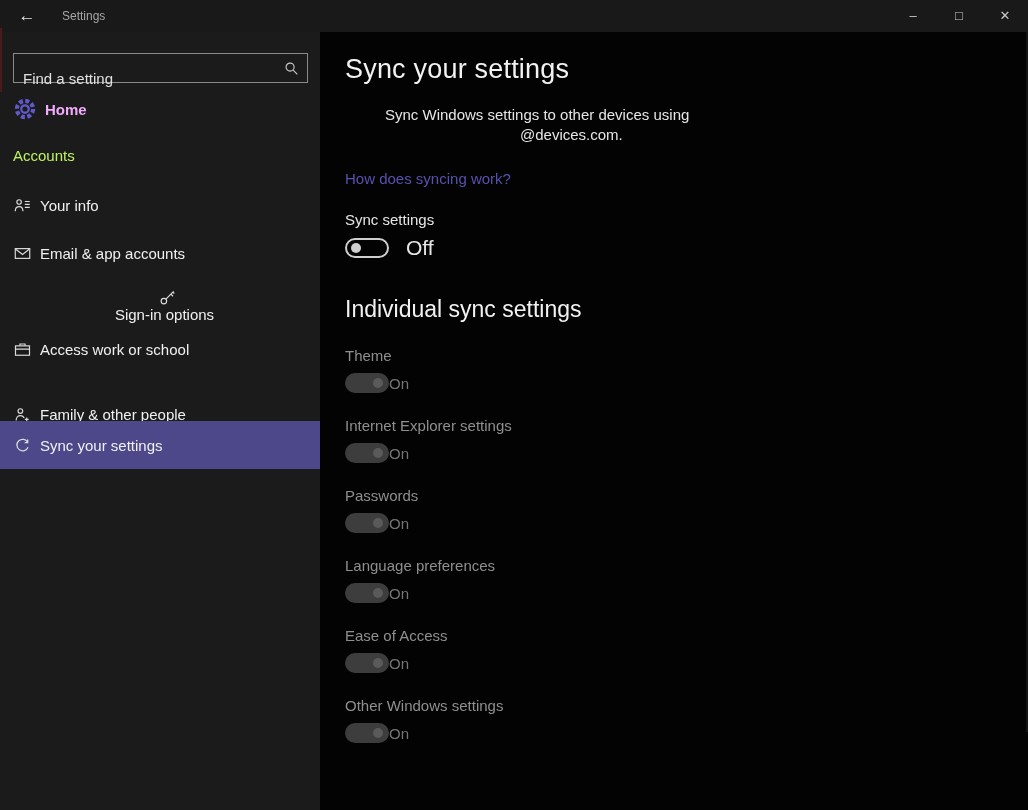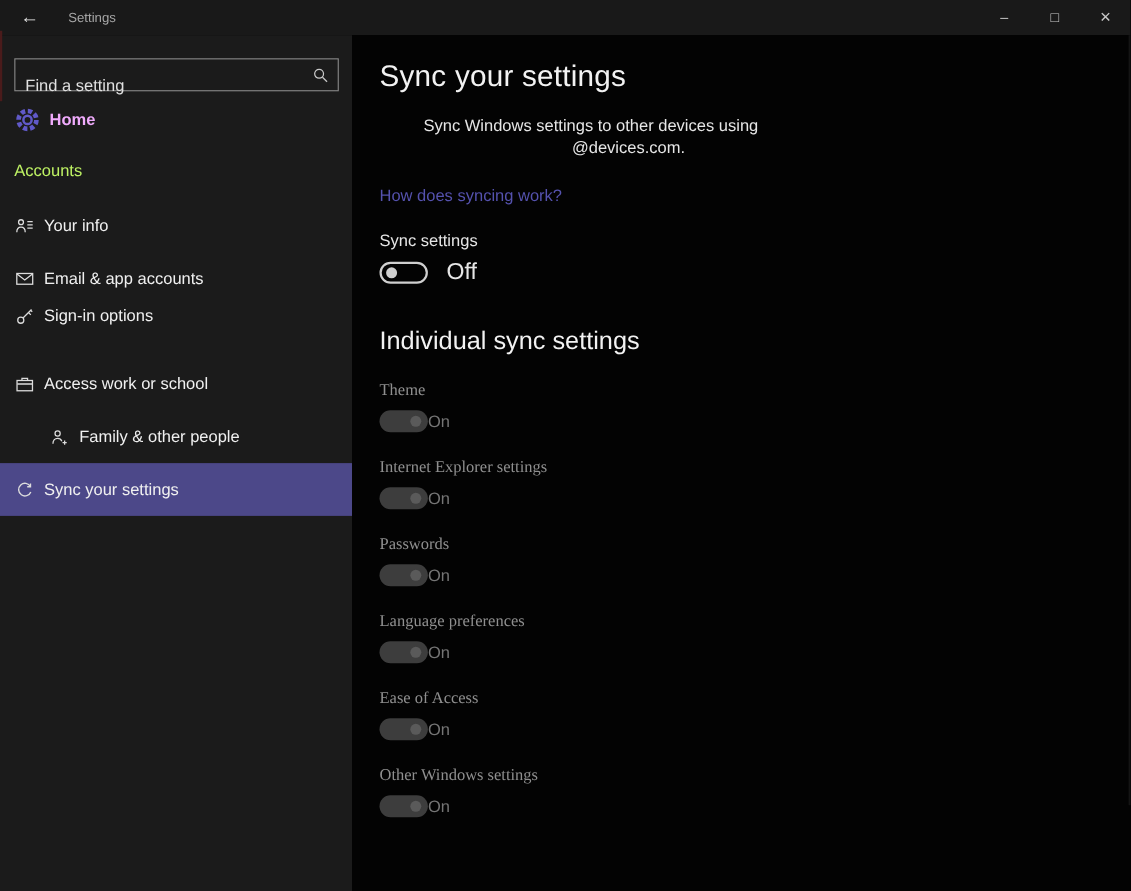--- a/index.html
+++ b/index.html
@@ -49,21 +49,21 @@
   .section-title{position:absolute;left:25px;top:264px;margin:0;font-size:23px;font-weight:300;color:var(--text_primary,#f2f2f2);}
   
   .toggle{position:relative;width:44px;height:20px;border-radius:10px;box-sizing:border-box;flex:0 0 auto;}
   .toggle .knob{position:absolute;width:10px;height:10px;border-radius:50%;}
   .toggle.off-enabled{border:2px solid var(--toggle_off_border,#cfcfcf);background:transparent;cursor:pointer;}
   .toggle.off-enabled .knob{left:4px;top:3px;background:var(--toggle_off_border,#cfcfcf);}
   .toggle.on-disabled{background:var(--toggle_disabled_track,#3d3d3d);}
   .toggle.on-disabled .knob{right:6px;top:5px;background:var(--toggle_disabled_knob,#5a5a5a);}
   
   .sync-row{position:absolute;left:25px;width:420px;height:62px;}
-  .row-label{font-size:15px;color:var(--text_disabled,#8f8f8f);font-family:Liberation Serif, serif;}
+  .row-label{font-size:15px;color:var(--text_disabled,#8f8f8f);}
   .row-toggle-line{margin-top:9px;display:flex;align-items:center;}
   .state-label-disabled{font-size:15px;color:var(--text_state_disabled,#757575);}
   .icon-holder{display:inline-flex;align-items:center;justify-content:center;}
 </style>
 </head>
 <body>
 
 <div class="window">
 
   <div class="titlebar">
@@ -127,21 +127,21 @@
     <span class="nav-icon icon-holder">
             <svg viewBox="0 0 16 16">
               <g fill="none" stroke="currentColor" stroke-width="1.1">
                 <rect x="1.2" y="3.4" width="13.6" height="9.2"></rect>
                 <path d="M1.4 3.8 8 9l6.6-5.2"></path>
               </g>
             </svg>
           </span>
     <span class="nav-label">Email &amp; app accounts</span>
   </div>
-        <div class="nav-item" style="top: 231px;">
+        <div class="nav-item" style="top: 257px; flex-direction: column;">
     <span class="nav-icon icon-holder">
             <svg viewBox="0 0 16 16">
               <g fill="none" stroke="currentColor" stroke-width="1.1">
                 <circle cx="4.6" cy="11.4" r="2.6"></circle>
                 <path d="M6.5 9.5 13.8 2.2M11.2 4.8l2 2M13.1 2.9l1.3 1.3"></path>
               </g>
             </svg>
           </span>
     <span class="nav-label">Sign-in options</span>
   </div>
@@ -149,21 +149,21 @@
     <span class="nav-icon icon-holder">
             <svg viewBox="0 0 16 16">
               <g fill="none" stroke="currentColor" stroke-width="1.1">
                 <rect x="1.4" y="4.6" width="13.2" height="8.8"></rect>
                 <path d="M5.6 4.4V2.8h4.8v1.6M1.6 7.6h12.8"></path>
               </g>
             </svg>
           </span>
     <span class="nav-label">Access work or school</span>
   </div>
-        <div class="nav-item" style="top: 341px; margin-left: 32px;">
+        <div class="nav-item" style="top: 358px;">
     <span class="nav-icon icon-holder">
             <svg viewBox="0 0 16 16">
               <g fill="none" stroke="currentColor" stroke-width="1.1">
                 <circle cx="6" cy="4.8" r="2.2"></circle>
                 <path d="M2 13.6c0-3 1.8-4.6 4-4.6 1.7 0 3 .9 3.6 2.4"></path>
                 <path d="M12 10.8v3.6M10.2 12.6h3.6"></path>
               </g>
             </svg>
           </span>
     <span class="nav-label">Family &amp; other people</span>

